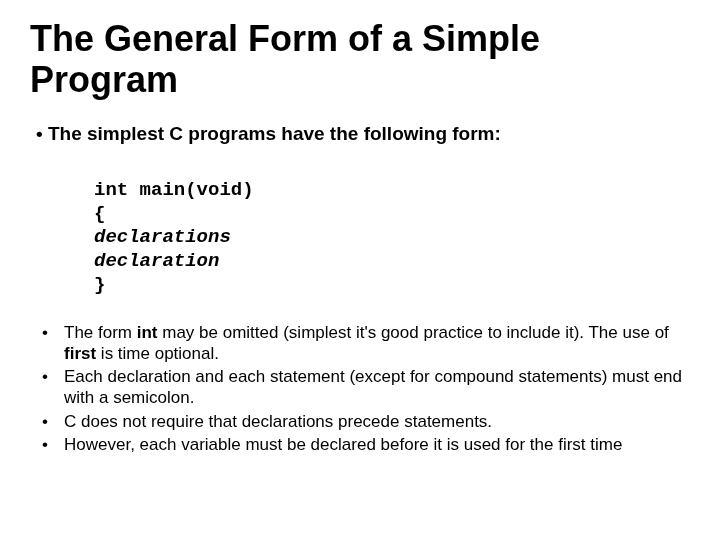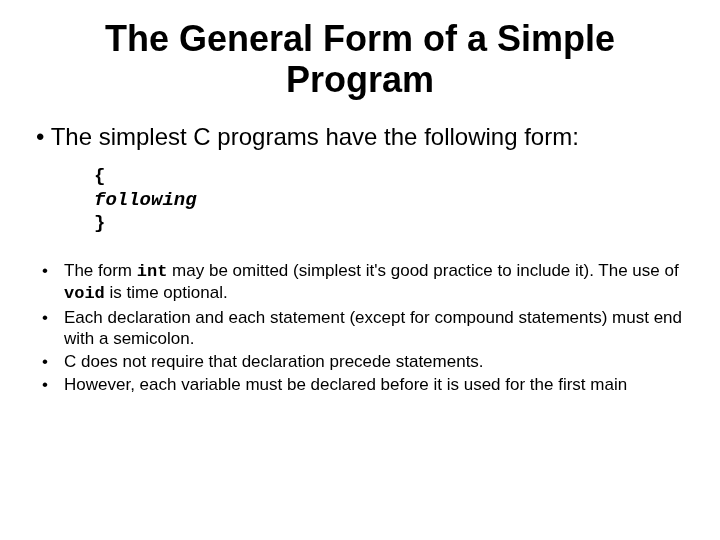--- a/index.html
+++ b/index.html
@@ -7,28 +7,28 @@
       width: 720px;
       height: 540px;
       background: #ffffff;
       font-family: Arial, Helvetica, sans-serif;
       color: #000;
       padding: 18px 30px 20px 30px;
     }
     .title {
       font-size: 36px;
       font-weight: bold;
-      text-align: center;
       line-height: 1.15;
       margin-bottom: 22px;
     }
     .intro {
-      font-size: 24px;
+      font-size: 19px;
       margin-left: 6px;
-      margin-bottom: 14px;
+      margin-bottom: 34px;
+      font-weight: bold;
     }
     .intro::before {
       content: "• ";
     }
     .codeblock {
       font-family: "Courier New", Courier, monospace;
       font-size: 19px;
       font-weight: bold;
       margin-left: 64px;
       line-height: 1.25;
@@ -47,49 +47,51 @@
       margin-bottom: 2px;
     }
     .points .bullet {
       width: 22px;
       flex-shrink: 0;
     }
     .points .text {
       flex: 1;
     }
     .kw {
-      font-family: Liberation Mono, monospace;
+      font-family: Liberation Sans, sans-serif;
       font-weight: bold;
     }
   </style>
 </head>
 <body>
 
 <div class="title">The General Form of a Simple Program</div>
 
 <div class="intro">The simplest C programs have the following form:</div>
 
 <div class="codeblock">
+  <div>int main(void)</div>
   <div>{</div>
-  <div class="italic">following</div>
+  <div class="italic">declarations</div>
+  <div class="italic">declaration</div>
   <div>}</div>
 </div>
 
 <div class="points">
   <div class="row">
     <div class="bullet">•</div>
     <div class="text">
-      <span>The form </span><span class="kw">int</span><span> may be omitted (simplest it's good practice to include it). The use of </span><span class="kw">void</span><span> is time optional.</span>
+      <span>The form </span><span class="kw">int</span><span> may be omitted (simplest it's good practice to include it). The use of </span><span class="kw">first</span><span> is time optional.</span>
     </div>
   </div>
   <div class="row">
     <div class="bullet">•</div>
     <div class="text">Each declaration and each statement (except for compound statements) must end with a semicolon.</div>
   </div>
   <div class="row">
     <div class="bullet">•</div>
-    <div class="text">C does not require that declaration precede statements.</div>
+    <div class="text">C does not require that declarations precede statements.</div>
   </div>
   <div class="row">
     <div class="bullet">•</div>
-    <div class="text">However, each variable must be declared before it is used for the first main</div>
+    <div class="text">However, each variable must be declared before it is used for the first time</div>
   </div>
 </div>
 
 </body></html>

